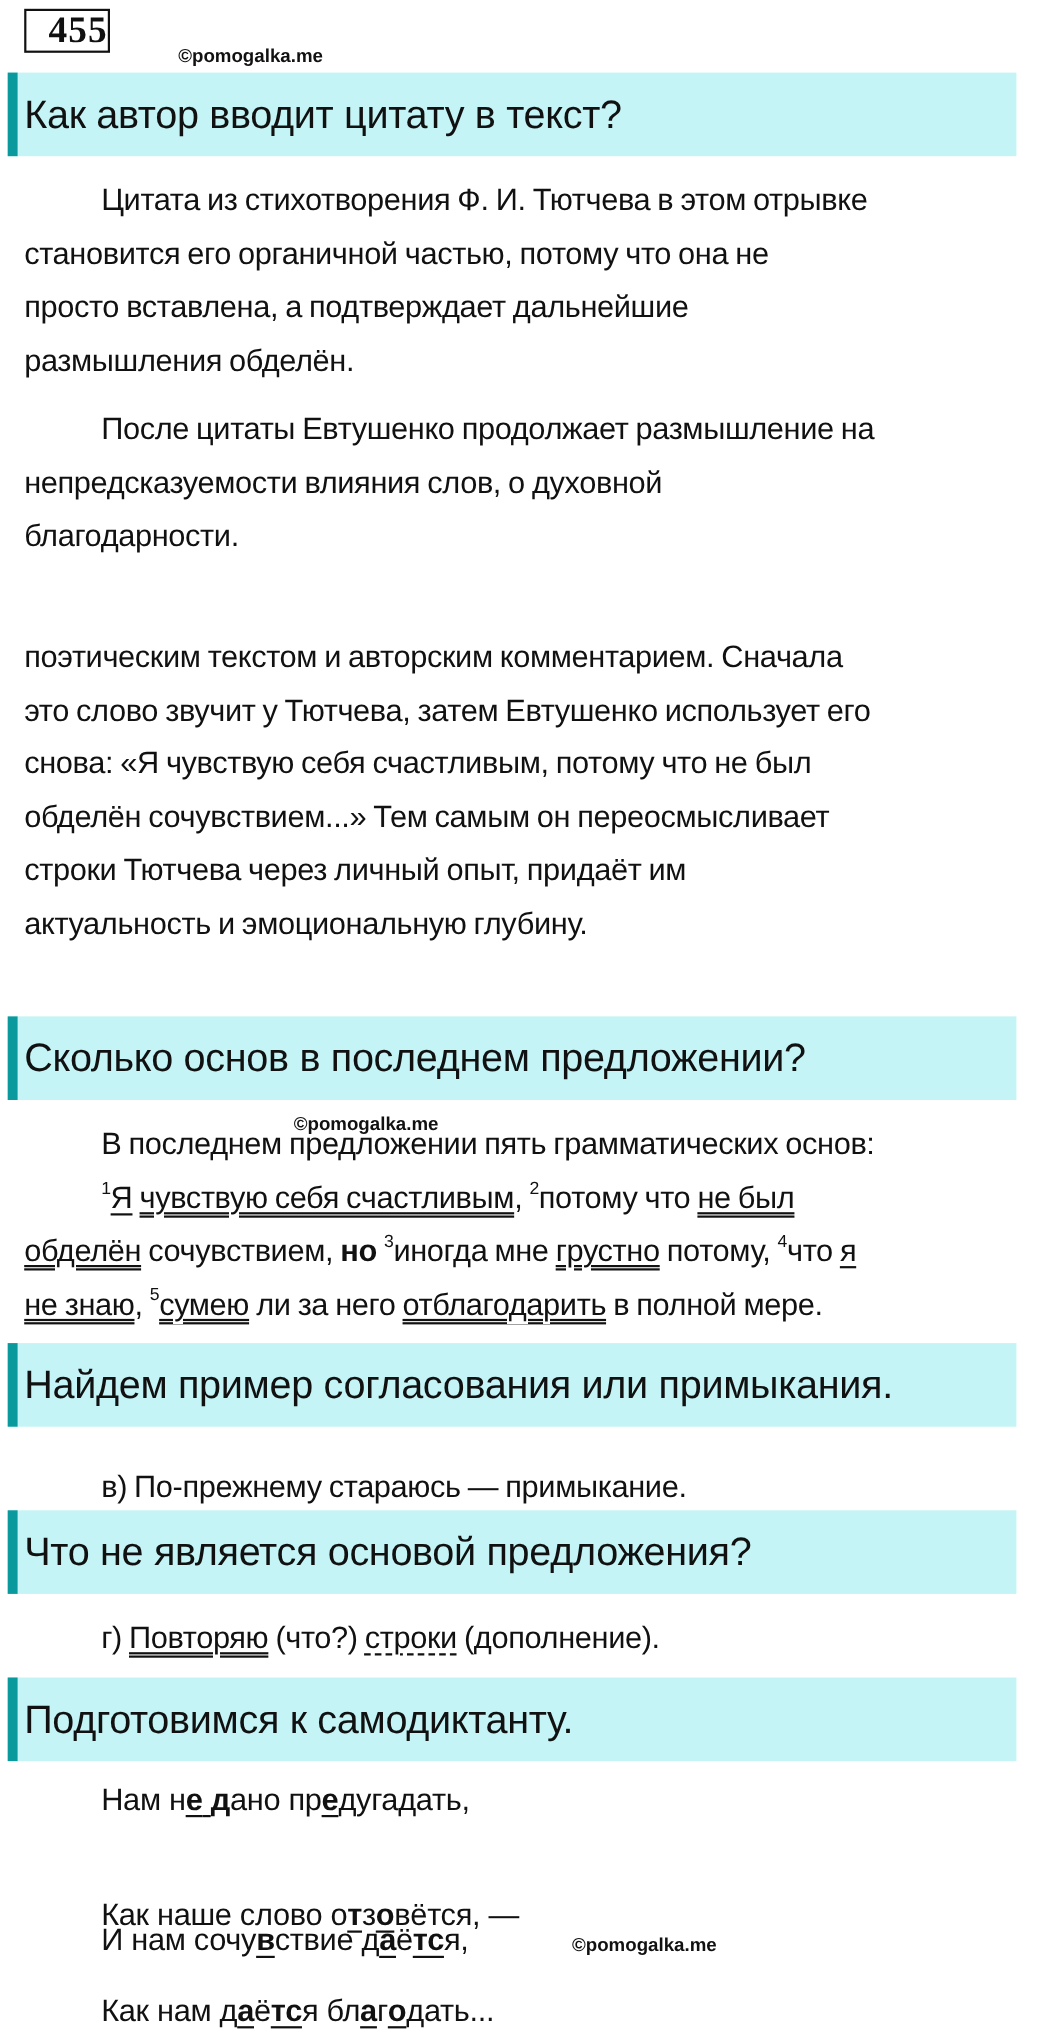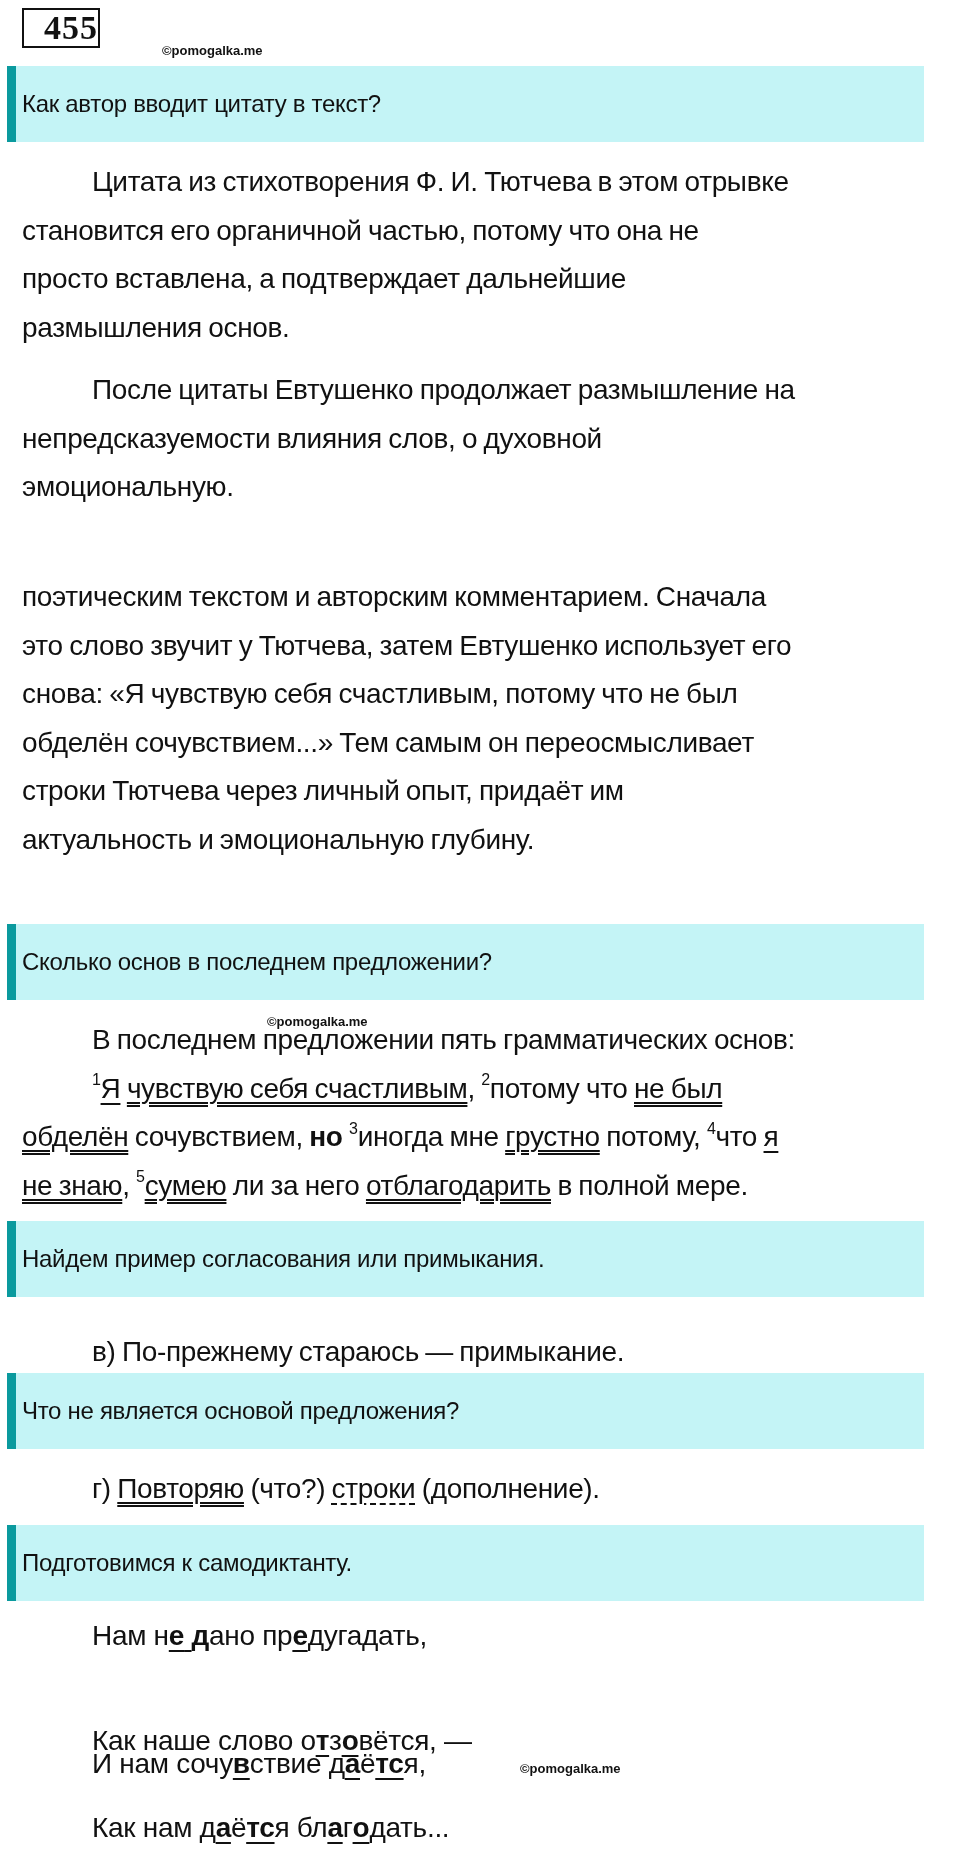--- a/index.html
+++ b/index.html
@@ -3,26 +3,26 @@
 <meta charset="utf-8">
 <style>
   html, body { margin:0; padding:0; background:#ffffff; }
   body { width:960px; height:1855px; position:relative; overflow:hidden;
          font-family:"Liberation Sans", "DejaVu Sans", sans-serif; color:#111; }
   .num-box { position:absolute; left:22px; top:8px; width:78px; height:40px;
              border:2px solid #111; box-sizing:border-box;
              font-family:"Liberation Serif", serif; font-weight:bold; font-size:34px;
              line-height:36px; text-align:right; letter-spacing:1px; }
   .wm { position:absolute; font-family:"Liberation Sans", sans-serif; font-weight:bold;
-        font-size:13px; line-height:18px; color:#111; white-space:nowrap; }
+        font-size:17px; line-height:18px; color:#111; white-space:nowrap; }
   .hdr { position:absolute; left:7px; width:917px; height:76px; background:#c4f4f6;
          box-sizing:border-box; }
   .hdr .bar { position:absolute; left:0; top:0; width:9px; height:100%; background:#0a9a9e; }
   .hdr .txt { position:absolute; left:15px; top:0; height:100%; display:flex; align-items:center;
-              font-size:24px; letter-spacing:-0.3px; white-space:nowrap; }
+              font-size:36px; letter-spacing:-0.3px; white-space:nowrap; }
   .para { position:absolute; left:22px; width:925px; font-size:28px; line-height:48.5px;
           letter-spacing:-0.35px; word-spacing:-1px; }
   .line { display:block; white-space:nowrap; }
   .ind { padding-left:70px; }
   .u1 { text-decoration:underline; text-decoration-thickness:2px; text-underline-offset:5px; }
   .u2 { text-decoration:underline double; text-decoration-thickness:2px; text-underline-offset:4px; }
   .ud { text-decoration:underline dashed; text-decoration-thickness:2px; text-underline-offset:5px; }
   sup { font-size:16px; line-height:0; vertical-align:super; position:relative; top:-2px; }
   b { font-weight:bold; }
   .poem { position:absolute; left:92px; font-size:28px; letter-spacing:-0.3px; white-space:nowrap; }
@@ -36,27 +36,27 @@
 
 <div class="hdr" style="top:66px;">
   <div class="bar"></div>
   <div class="txt">Как автор вводит цитату в текст?</div>
 </div>
 
 <div class="para" style="top:158px;">
   <span class="line ind">Цитата из стихотворения Ф. И. Тютчева в этом отрывке</span>
   <span class="line">становится его органичной частью, потому что она не</span>
   <span class="line">просто вставлена, а подтверждает дальнейшие</span>
-  <span class="line">размышления основ.</span>
+  <span class="line">размышления обделён.</span>
 </div>
 
 <div class="para" style="top:366px;">
   <span class="line ind">После цитаты Евтушенко продолжает размышление на</span>
   <span class="line">непредсказуемости влияния слов, о духовной</span>
-  <span class="line">эмоциональную.</span>
+  <span class="line">благодарности.</span>
 </div>
 
 <div class="para" style="top:573px;">
   <span class="line">поэтическим текстом и авторским комментарием. Сначала</span>
   <span class="line">это слово звучит у Тютчева, затем Евтушенко использует его</span>
   <span class="line">снова: «Я чувствую себя счастливым, потому что не был</span>
   <span class="line">обделён сочувствием...» Тем самым он переосмысливает</span>
   <span class="line">строки Тютчева через личный опыт, придаёт им</span>
   <span class="line">актуальность и эмоциональную глубину.</span>
 </div>

